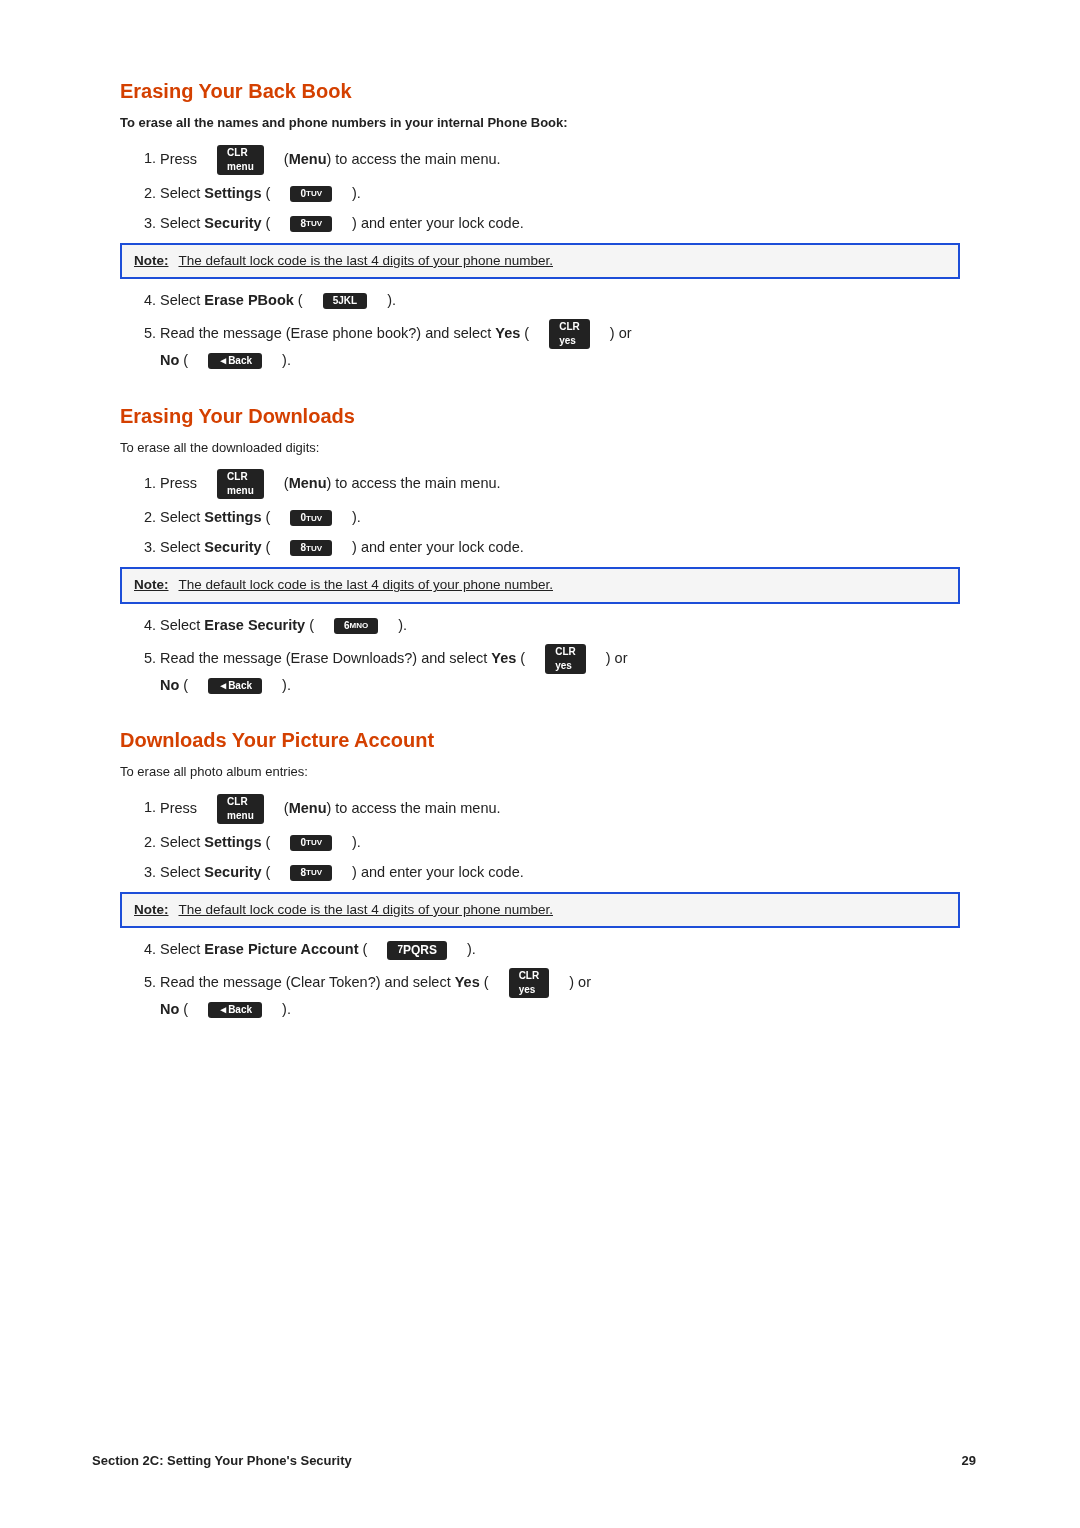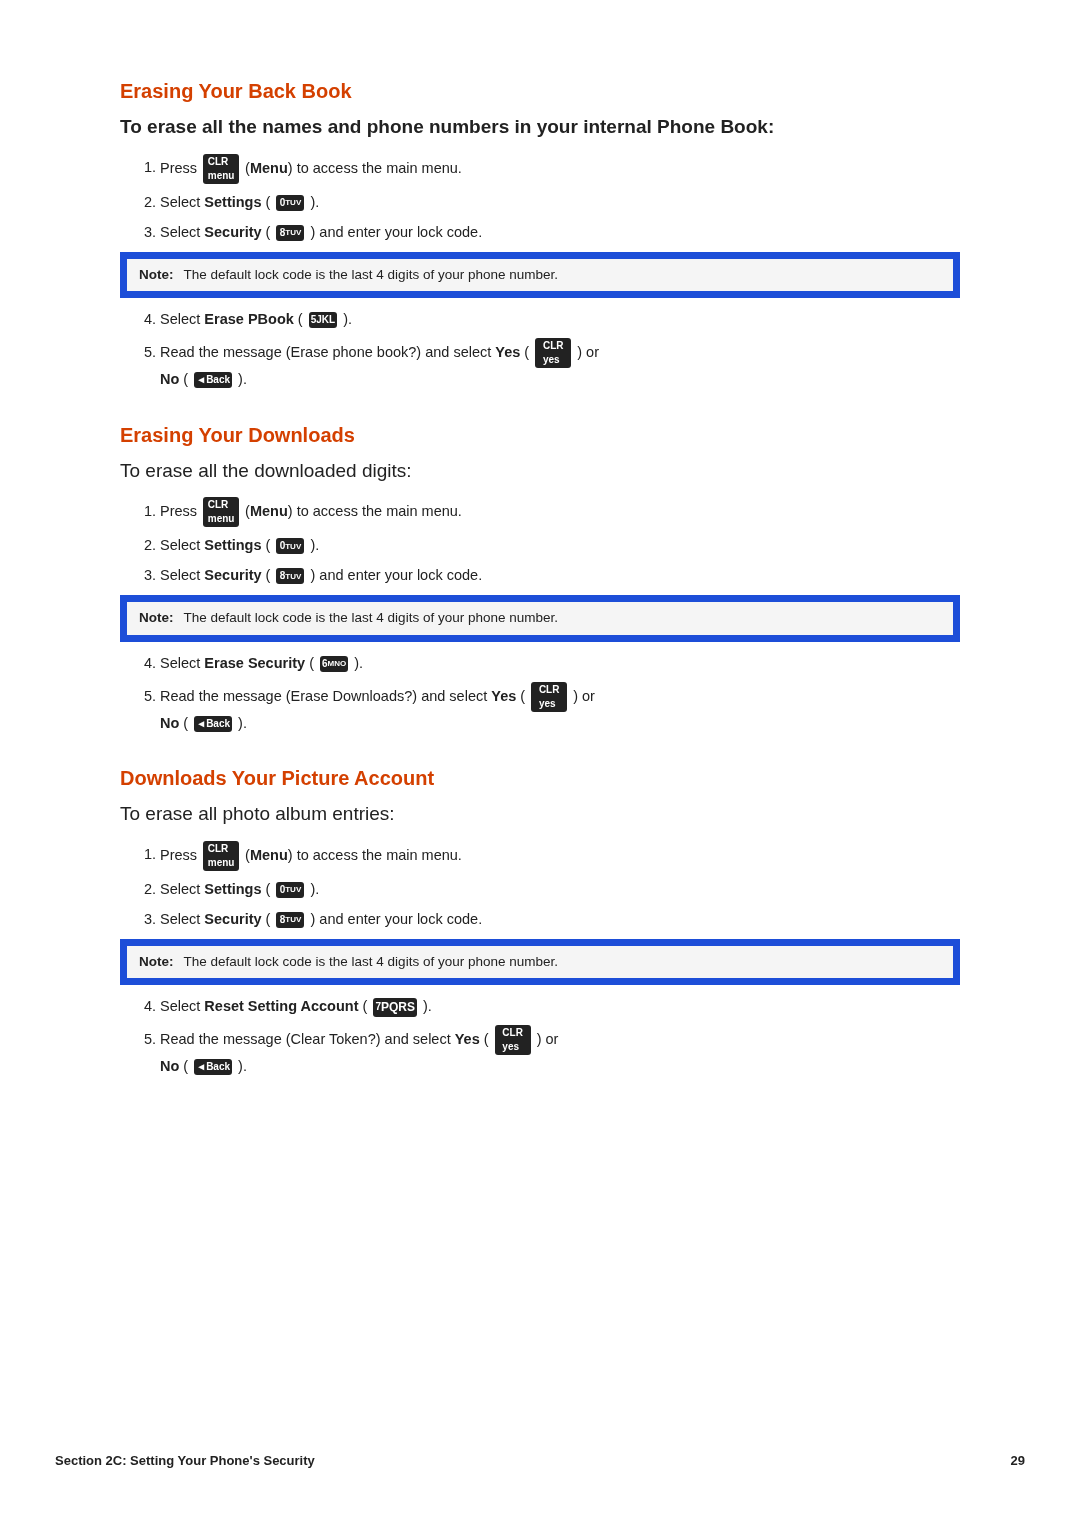--- a/index.html
+++ b/index.html
@@ -15,21 +15,21 @@
     .section {
       margin-bottom: 32px;
     }
     .section-title {
       font-size: 20px;
       font-weight: bold;
       color: #d44000;
       margin-bottom: 10px;
     }
     .section-intro {
-      font-size: 19px;
+      font-size: 13px;
       margin-bottom: 12px;
       line-height: 1.5;
     }
     .section-intro strong {
       font-weight: bold;
     }
     ol {
       margin-left: 40px;
       margin-bottom: 8px;
     }
@@ -38,59 +38,60 @@
       margin-bottom: 7px;
       line-height: 1.6;
     }
     ol li b {
       font-weight: bold;
     }
     .note-box {
       display: flex;
       align-items: flex-start;
       background: #f5f5f5;
-      border: 7px solid #1d4ed8;
+      border: 2px solid #1d4ed8;
       padding: 6px 12px;
       margin: 4px 0 10px 0;
       font-size: 13.5px;
       line-height: 1.5;
+      text-decoration: underline;
     }
     .note-label {
       font-weight: bold;
       font-size: 13.5px;
       margin-right: 10px;
       white-space: nowrap;
       color: #222;
     }
     .key-badge {
       display: inline-flex;
       align-items: center;
       justify-content: center;
       background: #222;
       color: #fff;
       border-radius: 3px;
       font-size: 10px;
       font-weight: bold;
-      padding: 1px 2px;
-      margin: 0 2px;
+      padding: 1px 10px;
+      margin: 0 16px;
       vertical-align: middle;
       line-height: 1.4;
       min-width: 28px;
     }
     .key-badge.wider {
       min-width: 36px;
     }
     .footer {
       position: absolute;
       bottom: 60px;
       left: 0;
-      right: 0;
+      right: 12px;
       display: flex;
       justify-content: space-between;
-      padding: 0 55px;
+      padding: 0 92px;
       font-size: 13px;
       font-weight: bold;
       color: #222;
     }
   </style>
 </head>
 <body>
 
 <div class="section">
   <div class="section-title">Erasing Your Back Book</div>
@@ -169,21 +170,21 @@
     <li>
       Select <b>Security</b> ( <span class="key-badge">8<sup style="font-size:8px">TUV</sup></span> ) and enter your lock code.
     </li>
   </ol>
   <div class="note-box">
     <span class="note-label">Note:</span>
     <span>The default lock code is the last 4 digits of your phone number.</span>
   </div>
   <ol start="4">
     <li>
-      Select <b>Reset Setting Account</b> ( <span class="key-badge">7<sup style="font-size:12px">PQRS</sup></span> ).
+      Select <b>Erase Picture Account</b> ( <span class="key-badge">7<sup style="font-size:12px">PQRS</sup></span> ).
     </li>
     <li>
       Read the message (Clear Token?) and select <b>Yes</b> ( <span class="key-badge wider">CLR<br>yes</span> ) or <br>
       <b>No</b> ( <span class="key-badge">◄Back</span> ).
     </li>
   </ol>
 </div>
 
 <div class="footer">
   <span>Section 2C: Setting Your Phone's Security</span>

